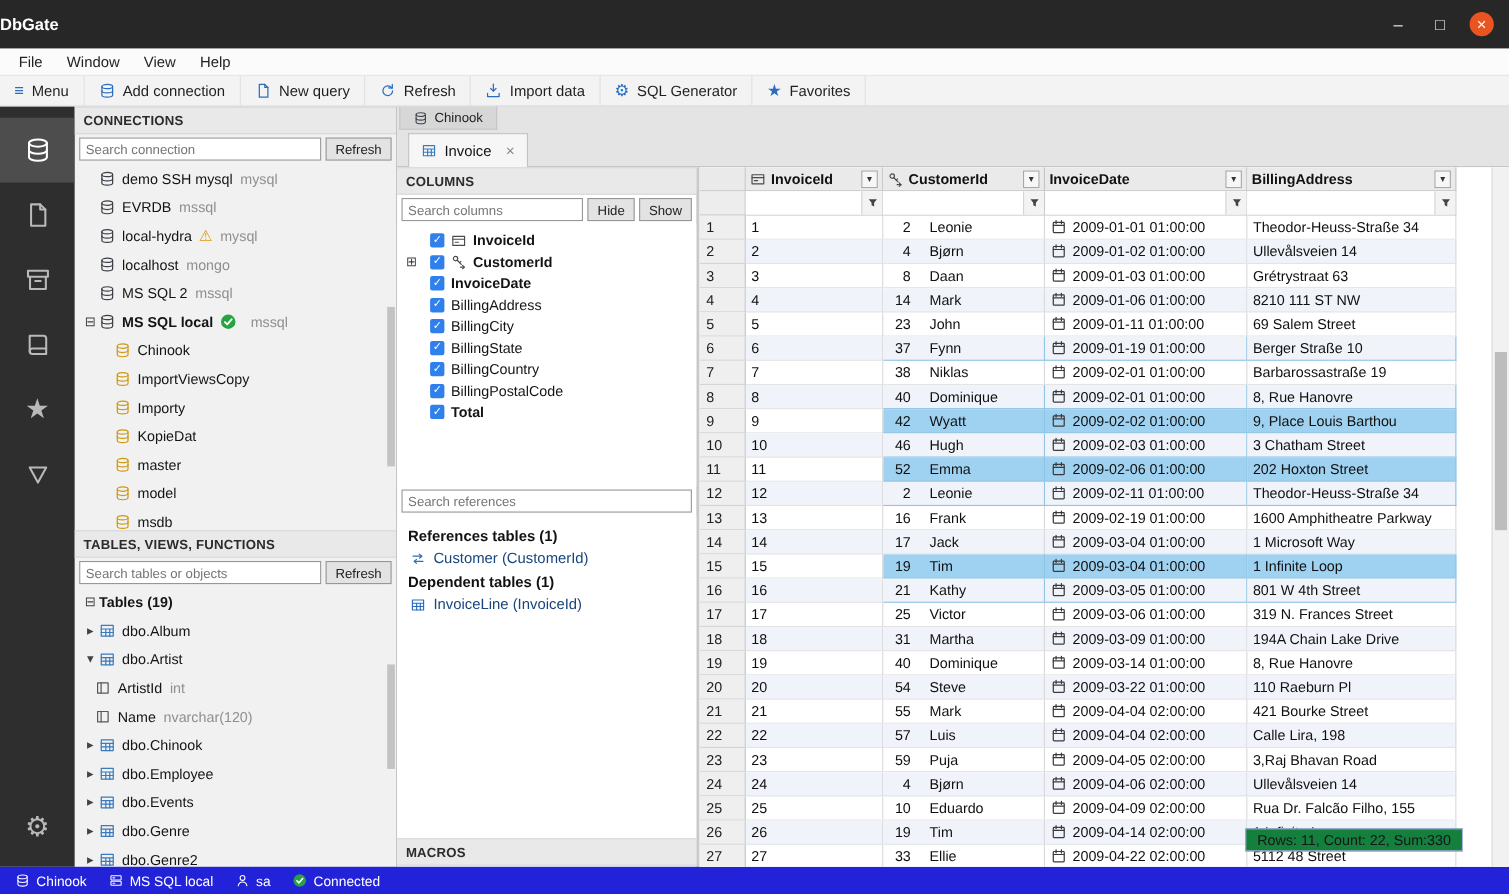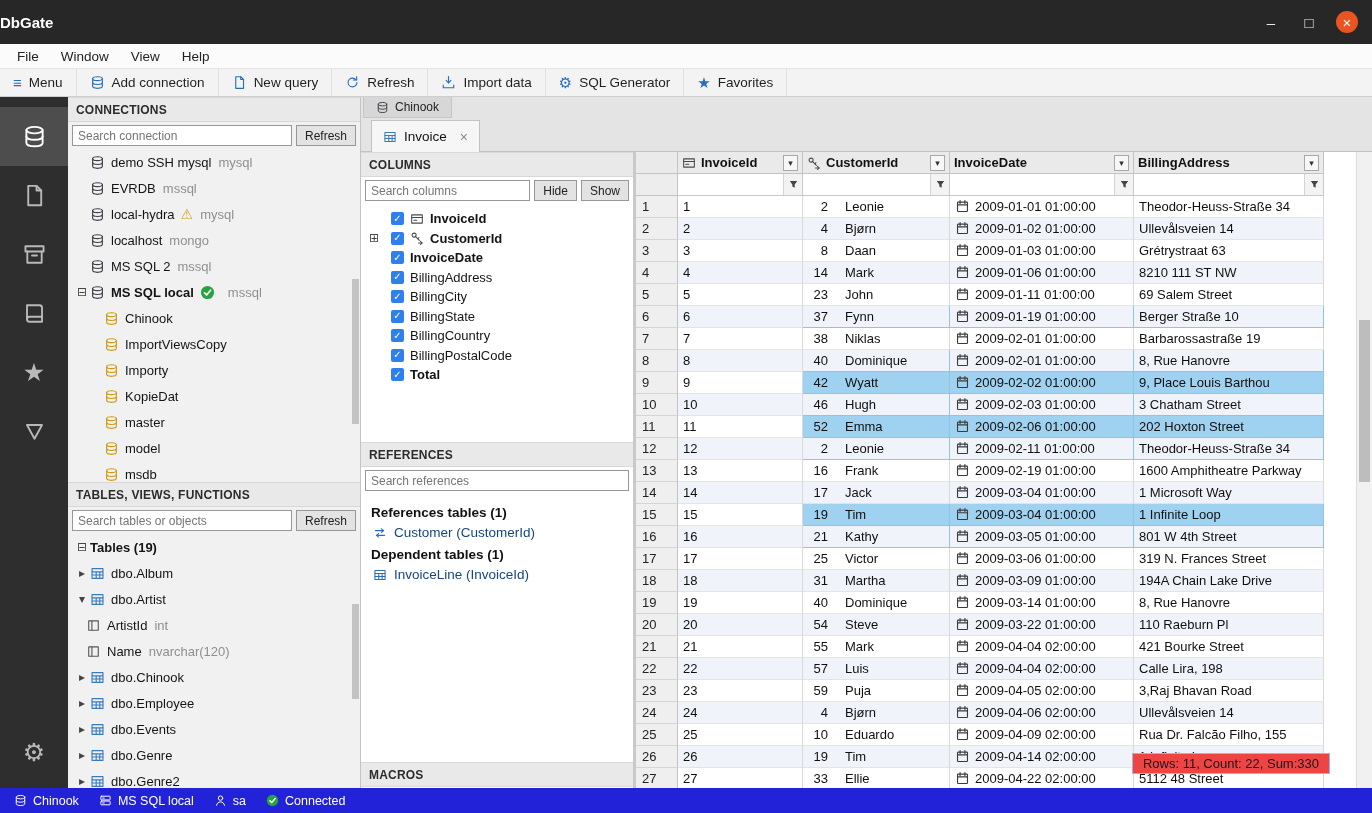--- a/index.html
+++ b/index.html
@@ -98,21 +98,21 @@
 .fbtn .icon{width:11px;height:11px}
 .cell{border-right:1px solid #d9d9d9;border-bottom:1px solid #e4e4e4;display:flex;align-items:center;padding:0 5px;font-size:13px;color:#101010;white-space:nowrap;overflow:hidden}
 .rownum{background:#efefef;border-right:1px solid #c3c3c3;border-bottom:1px solid #d5d5d5;color:#222;padding-left:6px}
 .grid-body .grid-row.stripe .cell:not(.rownum){background:#f0f4fa}
 .grid-body .grid-row .cell.sel{background:#9fd2f0;border-bottom-color:#8fc4e4;border-right-color:#8fc4e4}
 .cust-num{width:20px;text-align:right;flex:none}
 .cust-name{margin-left:17px}
 .cal{color:#3a3a3a;margin-right:5px;width:12px;height:12px;flex:none}
 .vscroll{position:absolute;top:0;right:0;bottom:0;width:16px;background:#f1f1f1;border-left:1px solid #dcdcdc}
 .vthumb{position:absolute;left:2px;right:2px;top:168px;height:162px;background:#bdbdbd}
-.sel-tooltip{position:absolute;right:42px;bottom:14px;background:#ef4444;border:1px solid #aab0e0;color:#15151a;font-size:13px;padding:2px 10px;white-space:nowrap;z-index:5}
+.sel-tooltip{position:absolute;right:42px;bottom:14px;background:#15803d;border:1px solid #aab0e0;color:#15151a;font-size:13px;padding:2px 10px;white-space:nowrap;z-index:5}
 
 
 .statusbar{height:25px;flex:none;background:#2222d8;display:flex;align-items:center;color:#fff;padding-left:4px}
 .status-item{display:flex;align-items:center;gap:6px;padding:0 10px;font-size:12.5px}
 .status-item .icon{width:13px;height:13px}
 
 
 .icon{display:inline-flex;width:15px;height:15px;align-items:center;justify-content:center;flex:none}
 .icon svg{width:100%;height:100%;fill:none;stroke:currentColor;stroke-width:1.2;stroke-linecap:round;stroke-linejoin:round}
 .glyph-icon{display:inline-flex;align-items:center;justify-content:center;font-size:15px;line-height:1;flex:none}
@@ -610,21 +610,20 @@
                   <span class="col-label">BillingPostalCode</span>
                 </div>
                 <div class="col-row">
                   <span class="gutter2"></span>
                   <span class="cb">✓</span>
                   <span class="col-label bold">Total</span>
                 </div>
               </div>
           </div>
           <div class="mp-references">
-            <div class="sec-header">REFERENCES</div>
             <div class="search-row">
               <input placeholder="Search references" style="">
             </div>
             <div class="ref-content" id="references-content">
                 <div class="ref-group-title">References tables (1)</div>
                 <div class="ref-link">
                   <span class="icon">
                     <svg viewBox="0 0 16 16">
                       <path d="M2.8 5.3h8.8"></path>
                       <path d="M9.5 3.2l2.6 2.1-2.6 2.1"></path>

